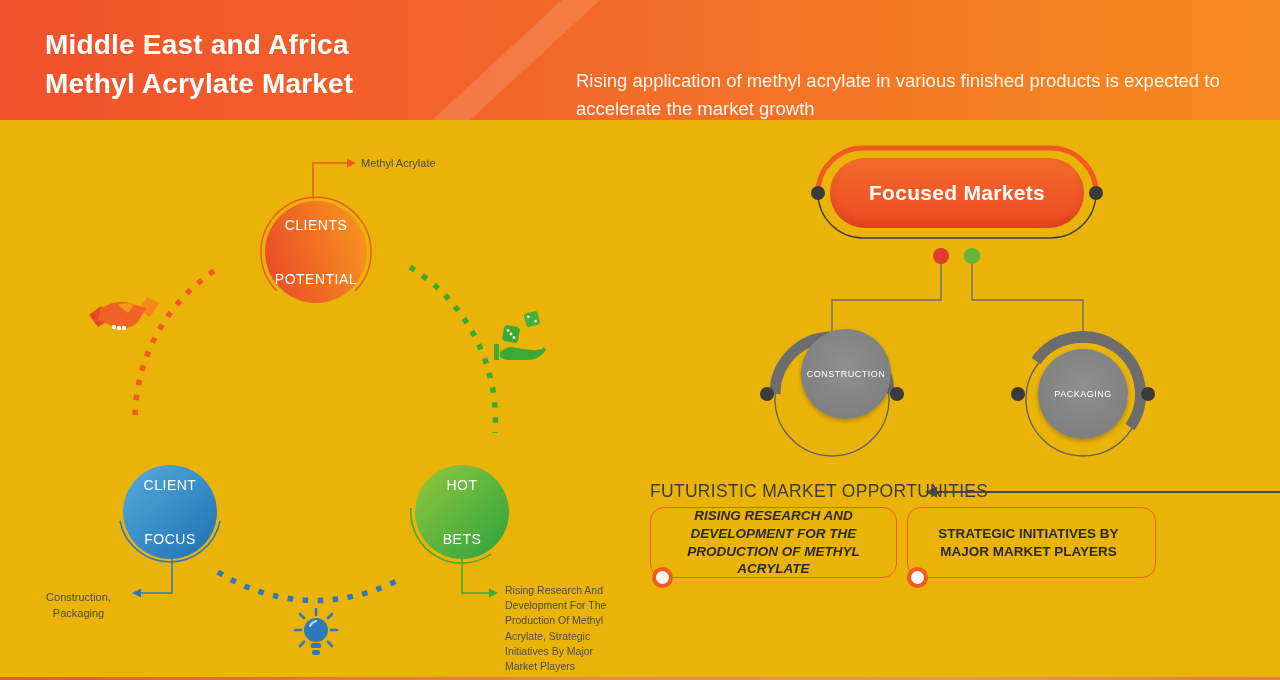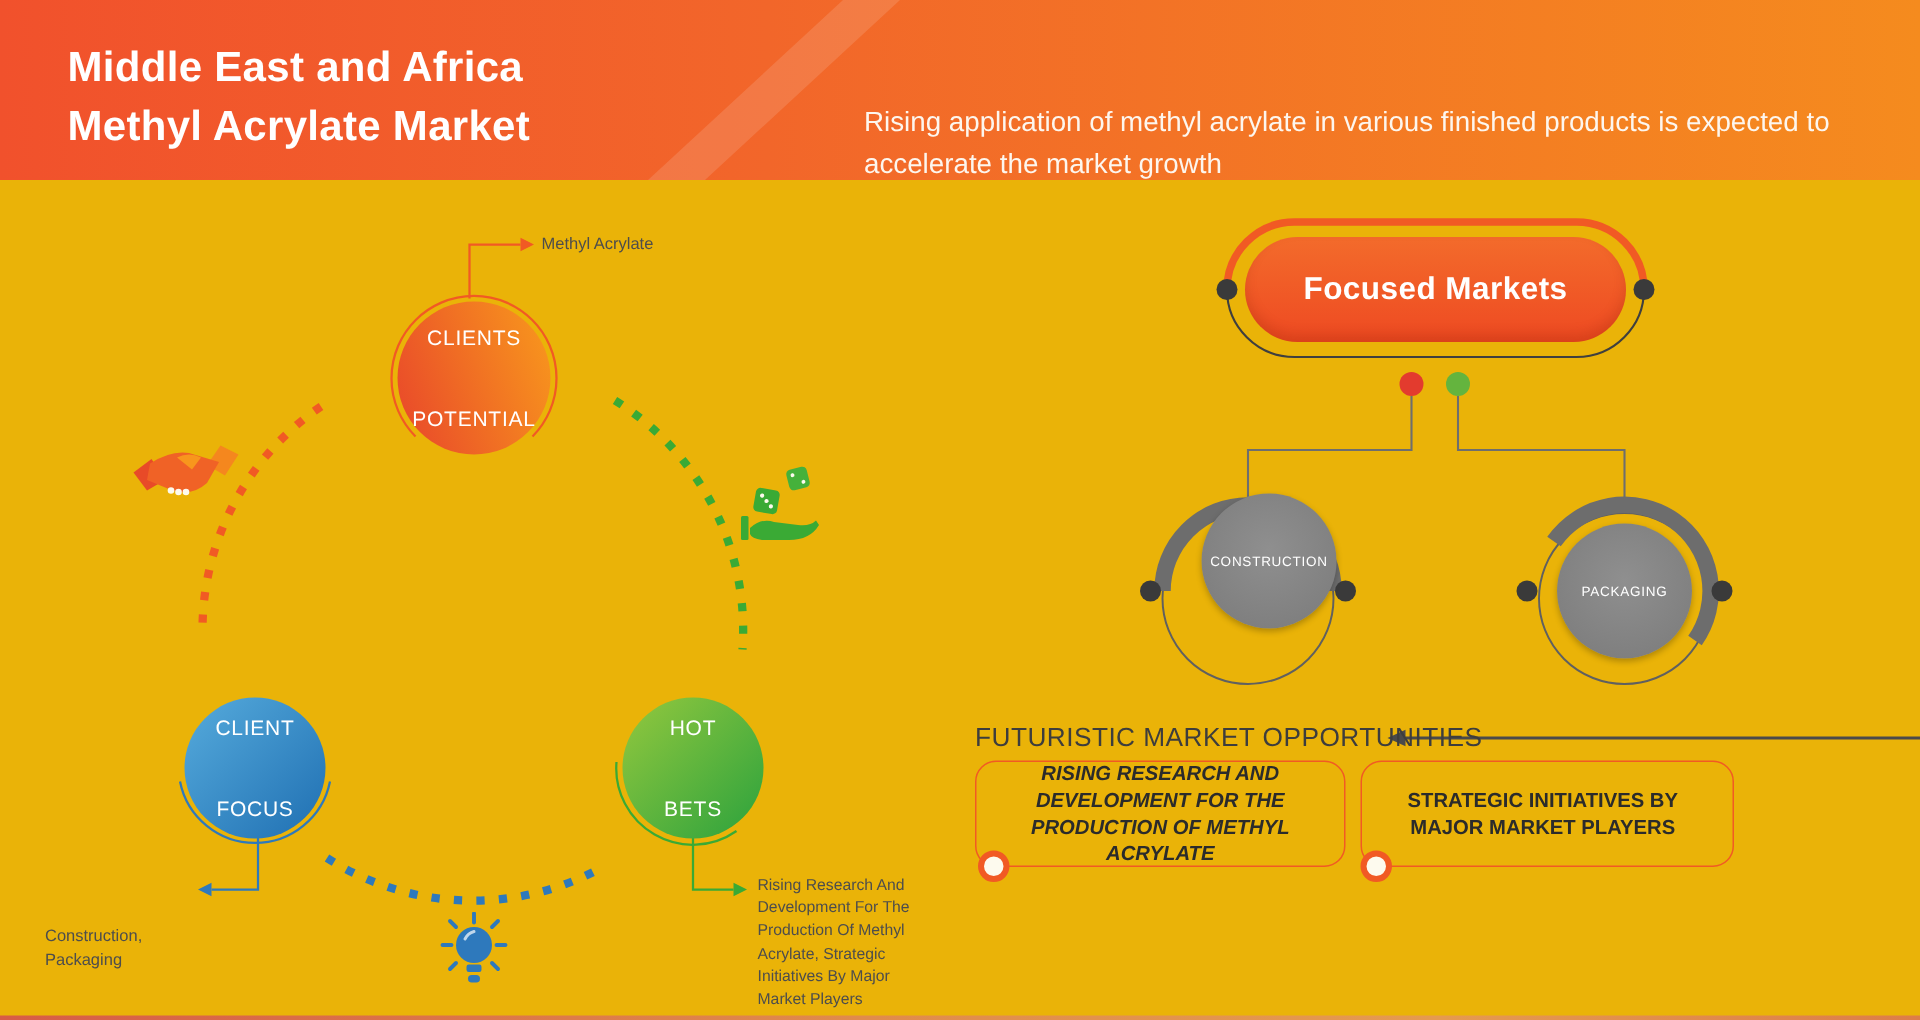--- a/index.html
+++ b/index.html
@@ -41,21 +41,21 @@
   }
   .node-cp { left:265px; top:201px; width:102px; height:102px;
     background:linear-gradient(70deg,#e9492a 5%, #f8961d 95%); }
   .node-cf { left:123px; top:465px; width:94px; height:94px;
     background:linear-gradient(135deg,#56abdc 0%, #1f6fb2 100%); }
   .node-hb { left:415px; top:465px; width:94px; height:94px;
     background:linear-gradient(135deg,#94c83e 0%, #2ba23d 100%); }
   
   .small-label { position:absolute; color:#4d4d4d; font-size:11px; line-height:1.45; }
   .lbl-methyl { left:361px; top:156px; }
-  .lbl-constr { left:30px; top:617px; width:97px; text-align:left; }
+  .lbl-constr { left:30px; top:590px; width:97px; text-align:center; }
   .lbl-hotbets { left:505px; top:583px; width:112px; font-size:10.5px; }
   .icon { position:absolute; }
   .icon-handshake { left:88px;  top:293px; }
   .icon-dicehand  { left:492px; top:308px; }
   .icon-bulb      { left:293px; top:608px; }
   
   .pill {
     position:absolute; left:830px; top:158px; width:254px; height:70px;
     border-radius:35px; background:linear-gradient(180deg,#f36b2b 0%, #ee4a22 100%);
     display:flex; align-items:center; justify-content:center;

